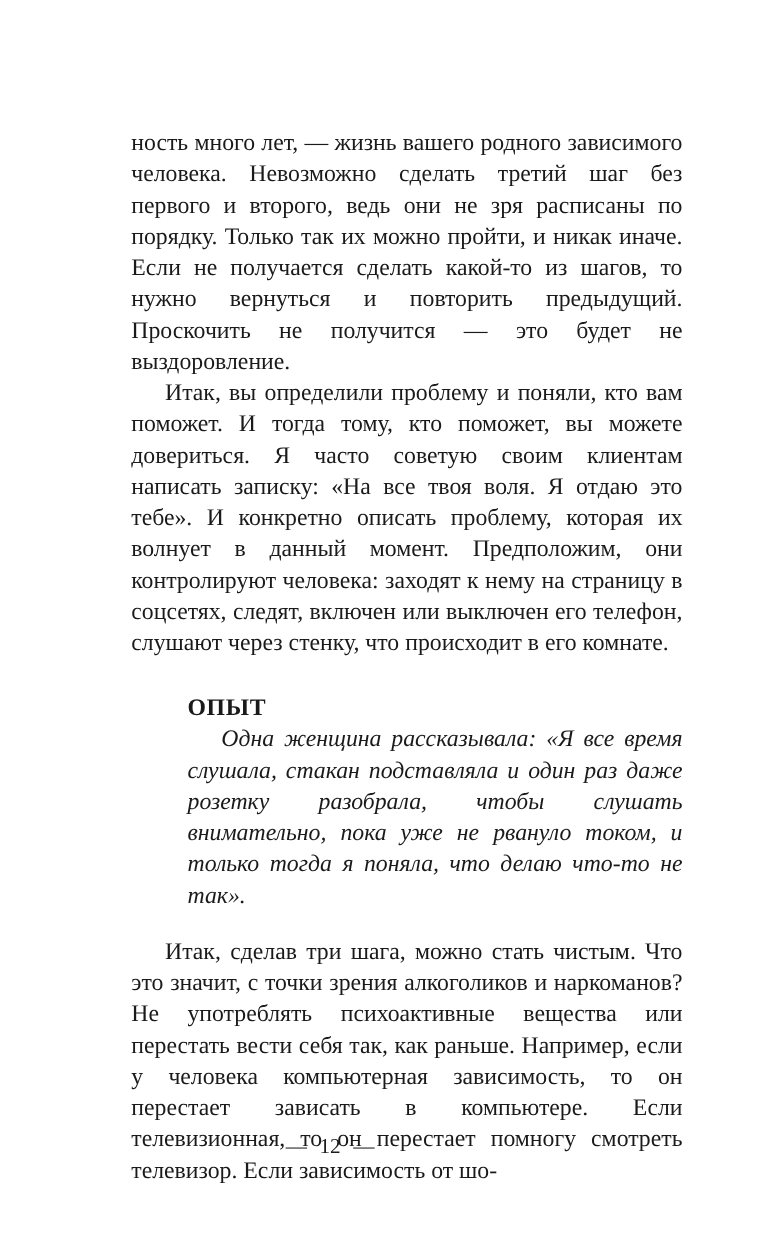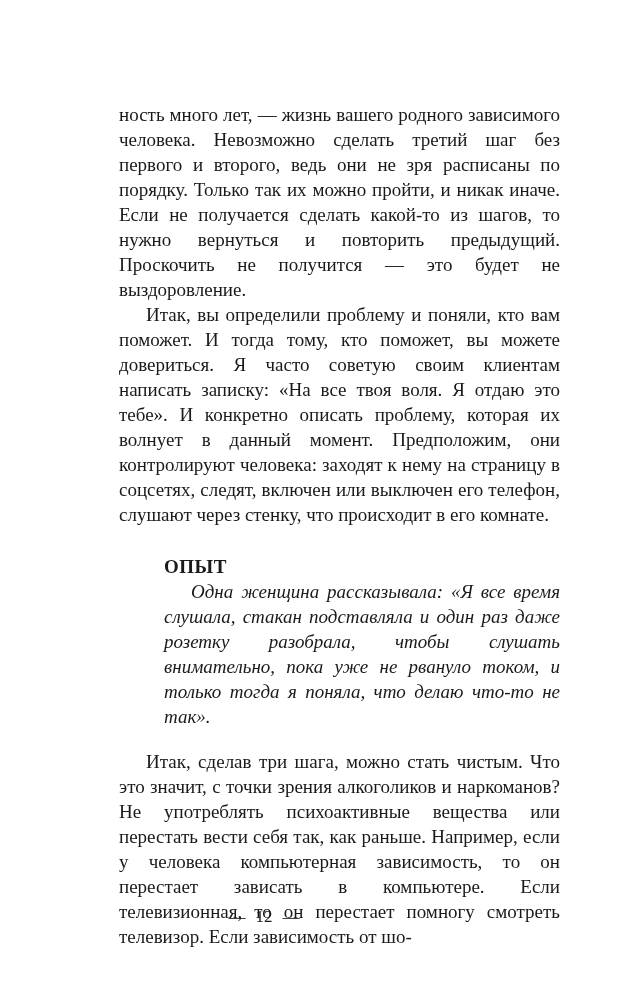--- a/index.html
+++ b/index.html
@@ -17,21 +17,20 @@
     overflow: hidden;
   }
   .text-block {
     position: absolute;
     left: 105px;
     top: 102px;
     width: 441px;
     font-size: 19px;
     line-height: 25px;
     text-align: justify;
-    margin-left: 14px;
   }
   .para {
     margin: 0;
     padding: 0;
   }
   .para.indent {
     text-indent: 27px;
   }
   .experience {
     margin: 27px 0 20px 45px;

